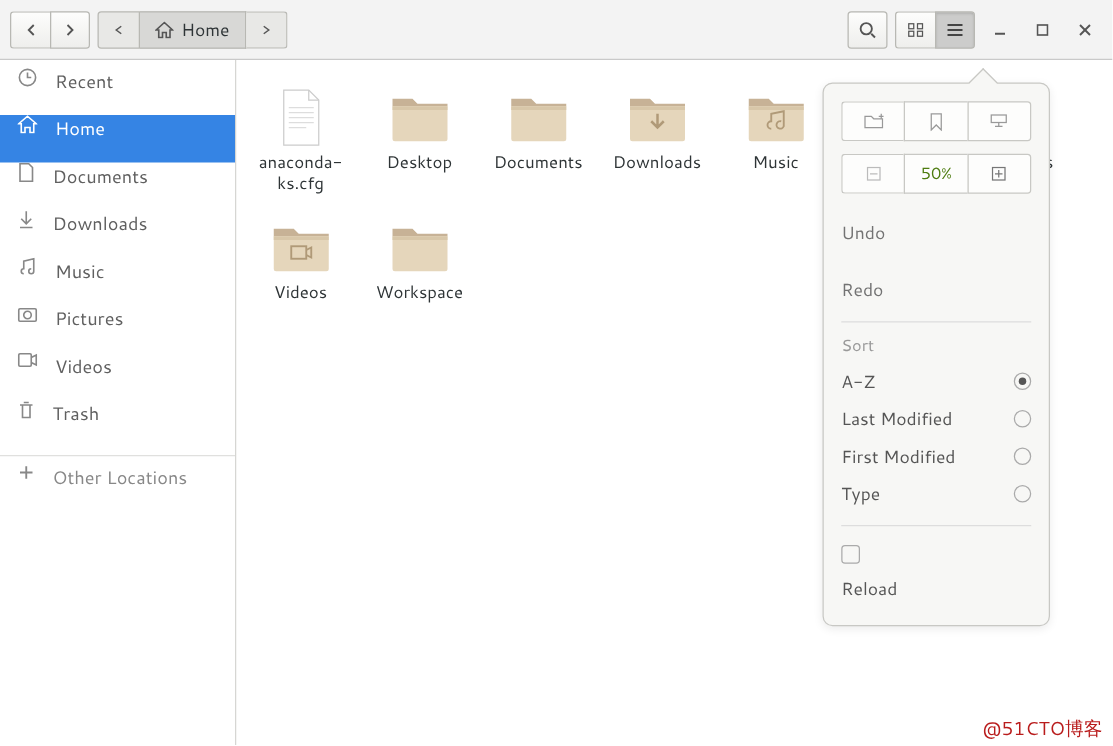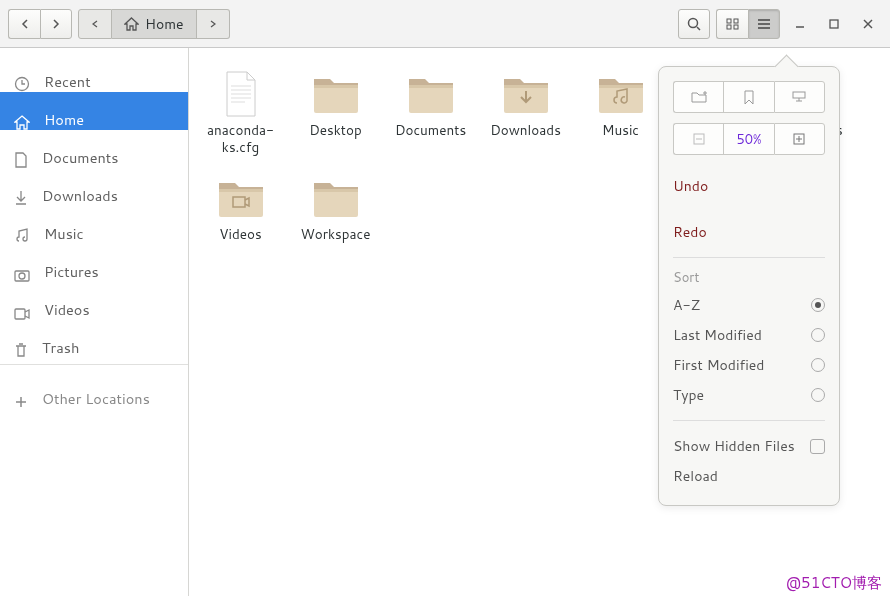--- a/index.html
+++ b/index.html
@@ -13,46 +13,46 @@
 .pathbar { display: flex; }
 .crumb { height: 30px; padding: 0 12px; border: 1px solid #b8b8b3; background: #e8e8e6; display: flex; align-items: center; gap: 6px; font-size: 14px; color: #2e3436; border-left: none; }
 .crumb:first-child { border-left: 1px solid #b8b8b3; border-radius: 3px 0 0 3px; min-width: 32px; justify-content: center; }
 .crumb.active { background: #d8d8d6; }
 .crumb:last-child { border-radius: 0 3px 3px 0; min-width: 32px; justify-content: center; }
 .spacer { flex: 1; }
 .btn.active { background: #cccccb; box-shadow: inset 0 1px 2px rgba(0,0,0,0.15); }
 .win-btn { background: none; border: none; width: 28px; height: 30px; display: inline-flex; align-items: center; justify-content: center; color: #555; cursor: pointer; }
 .body { display: flex; height: 548px; }
 .sidebar { width: 189px; border-right: 1px solid #d6d6d3; display: flex; flex-direction: column; padding-top: 6px; }
-.side-item { height: 38px; display: flex; align-items: flex-end; padding: 0 14px; gap: 14px; font-size: 14.5px; color: #606060; cursor: pointer; }
+.side-item { height: 38px; display: flex; align-items: flex-start; padding: 0 14px; gap: 14px; font-size: 14.5px; color: #606060; cursor: pointer; }
 .side-item.selected { background: #3584e4; color: #fff; }
 .side-item.selected svg { stroke: #fff; fill: #fff; }
 .side-sep { height: 1px; background: #e0e0de; margin: 6px 0; }
 .side-item.muted { color: #888; }
 .content { flex: 1; padding: 12px 4px; position: relative; }
 .grid { display: flex; flex-wrap: wrap; }
 .item { width: 95px; text-align: center; margin: 6px 0 8px; font-size: 13.5px; color: #2e3436; cursor: pointer; }
 .item .ic { height: 56px; display: flex; align-items: center; justify-content: center; }
 .item .lbl { line-height: 1.25; padding: 0 2px; }
 .popover { position: absolute; top: 66px; right: 50px; width: 182px; background: #f7f7f5; border: 1px solid #c8c8c4; border-radius: 8px; box-shadow: 0 2px 8px rgba(0,0,0,0.08); padding: 14px; font-size: 14px; color: #888; }
 .popover::before { content: ""; position: absolute; top: -9px; right: 44px; width: 16px; height: 16px; background: #f7f7f5; border-left: 1px solid #c8c8c4; border-top: 1px solid #c8c8c4; transform: rotate(45deg); }
 .prow { display: flex; margin-bottom: 10px; }
 .prow .pbtn { flex: 1; height: 32px; border: 1px solid #c8c8c4; background: #fdfdfc; display: flex; align-items: center; justify-content: center; color: #888; }
 .prow .pbtn:not(:last-child) { border-right: none; }
 .prow .pbtn:first-child { border-radius: 3px 0 0 3px; }
 .prow .pbtn:last-child { border-radius: 0 3px 3px 0; }
-.prow .pbtn.mid { font-size: 13px; color: #6d28d9; }
-.pitem { padding: 5px 0; color: #7f1d1d; margin-top: 16px; }
+.prow .pbtn.mid { font-size: 13px; color: #4d7c0f; }
+.pitem { padding: 5px 0; color: #737373; margin-top: 16px; }
 .pdiv { height: 1px; background: #ddd; margin: 10px 0; }
 .phead { font-size: 13px; color: #999; padding-bottom: 4px; }
 .sortrow { display: flex; justify-content: space-between; align-items: center; padding: 5px 0; color: #555; cursor: pointer; }
 .radio { width: 14px; height: 14px; border-radius: 50%; border: 1px solid #aaa; display: inline-flex; align-items: center; justify-content: center; }
 .radio.sel::after { content: ""; width: 6px; height: 6px; background: #555; border-radius: 50%; }
 .chk { width: 15px; height: 15px; border: 1px solid #aaa; border-radius: 3px; }
-.watermark { position: absolute; bottom: 4px; right: 8px; color: #a21caf; font-size: 15px; }
+.watermark { position: absolute; bottom: 4px; right: 8px; color: #b91c1c; font-size: 15px; }
 svg { pointer-events: none; }
 </style>
 </head>
 <body>
 
 <div class="headerbar">
   <div class="btn-group">
     <div class="btn">
         <svg width="10" height="10">
           <path d="M7 1 L3 5 L7 9" stroke="#555" stroke-width="1.5" fill="none"></path>
@@ -349,21 +349,20 @@
         <span>First Modified</span>
         <span class="radio"></span>
       </div>
       <div class="sortrow">
         <span>Type</span>
         <span class="radio"></span>
       </div>
     </div>
   <div class="pdiv"></div>
   <div class="sortrow">
-      <span>Show Hidden Files</span>
       <span class="chk"></span>
     </div>
   <div class="sortrow">
       <span>Reload</span>
     </div>
 </div>
 
 <div class="watermark">@51CTO博客</div>
 
 </body></html>

